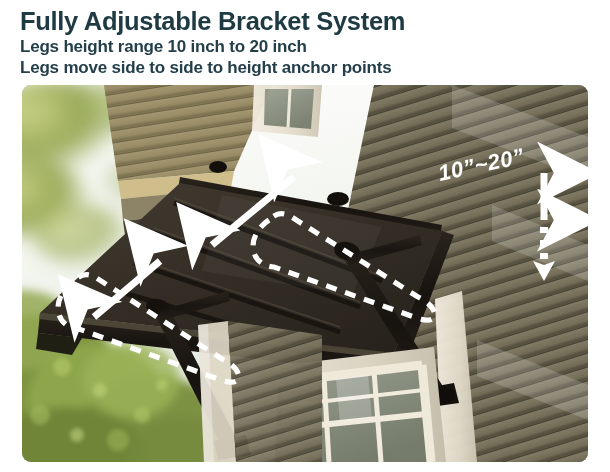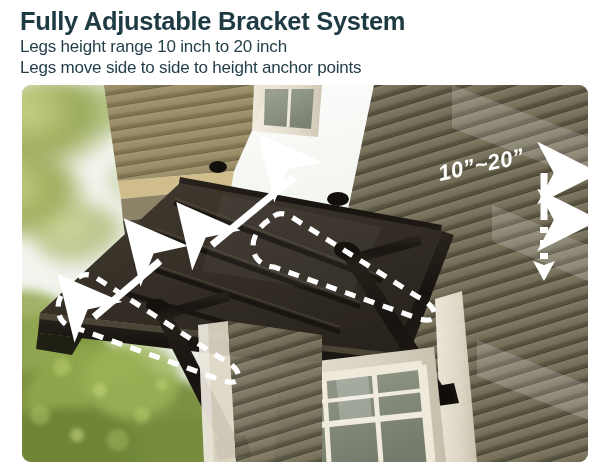--- a/index.html
+++ b/index.html
@@ -21,21 +21,21 @@
     font-size:25.5px;
     font-weight:bold;
     color:#1e3a42;
     letter-spacing:-0.3px;
     line-height:30px;
     margin:0;
     white-space:nowrap;
   }
   .subline{
     font-size:17px;
-    font-weight:normal;
+    font-weight:bold;
     color:#243f49;
     line-height:21px;
     margin:0;
     letter-spacing:-0.2px;
     white-space:nowrap;
   }
 
   
   .photo-wrap{
     position:absolute;

